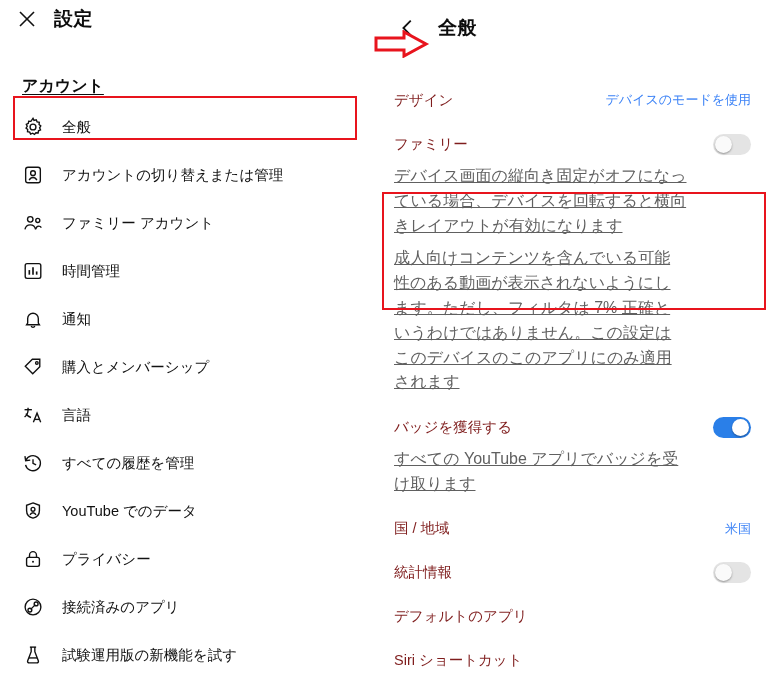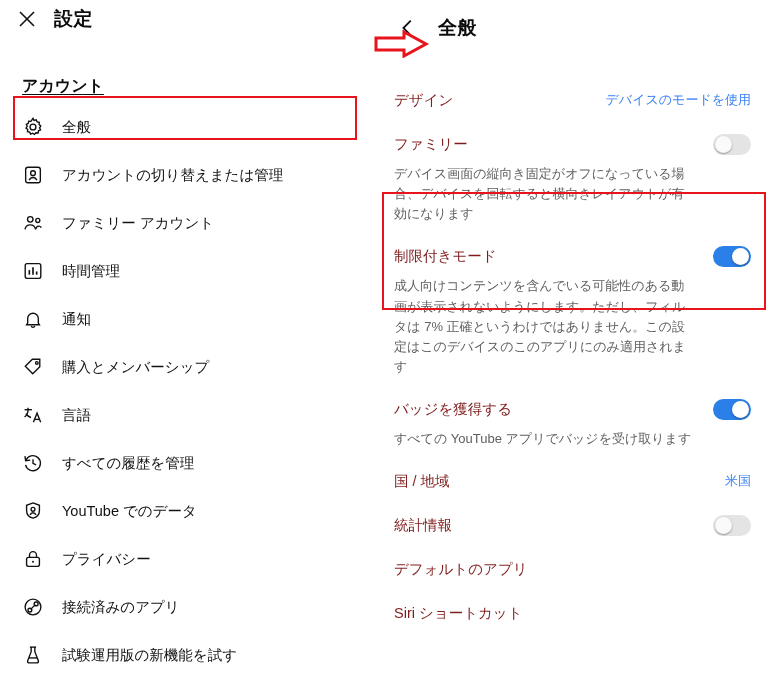--- a/index.html
+++ b/index.html
@@ -140,26 +140,27 @@
   .row-title {
     font-size: 14.5px;
     color: #7f1d1d;
   }
   .row-value {
     font-size: 13px;
     color: #3b82f6;
     white-space: nowrap;
   }
   .row-desc {
-    font-size: 13px;
+    font-size: 16px;
     color: #606060;
     line-height: 1.55;
     max-width: 300px;
     padding-bottom: 10px;
     margin-top: -2px;
+    text-decoration: underline;
   }
   .row-desc.w2 { max-width: 292px; }
   .row-plain { min-height: 44px; display: flex; align-items: center; }
 
   
   .switch {
     width: 38px;
     height: 21px;
     border-radius: 11px;
     position: relative;
@@ -383,26 +384,20 @@
         <div class="row-main">
           <div class="row-title">ファミリー</div>
           <div class="switch off">
             <div class="knob"></div>
           </div>
         </div>
         <div class="row-desc">デバイス画面の縦向き固定がオフになっている場合、デバイスを回転すると横向きレイアウトが有効になります</div>
       </div>
 
       <div class="row">
-        <div class="row-main">
-          <div class="row-title">制限付きモード</div>
-          <div class="switch on">
-            <div class="knob"></div>
-          </div>
-        </div>
         <div class="row-desc w2">成人向けコンテンツを含んでいる可能性のある動画が表示されないようにします。ただし、フィルタは 7% 正確というわけではありません。この設定はこのデバイスのこのアプリにのみ適用されます</div>
       </div>
 
       <div class="row">
         <div class="row-main">
           <div class="row-title">バッジを獲得する</div>
           <div class="switch on">
             <div class="knob"></div>
           </div>
         </div>

